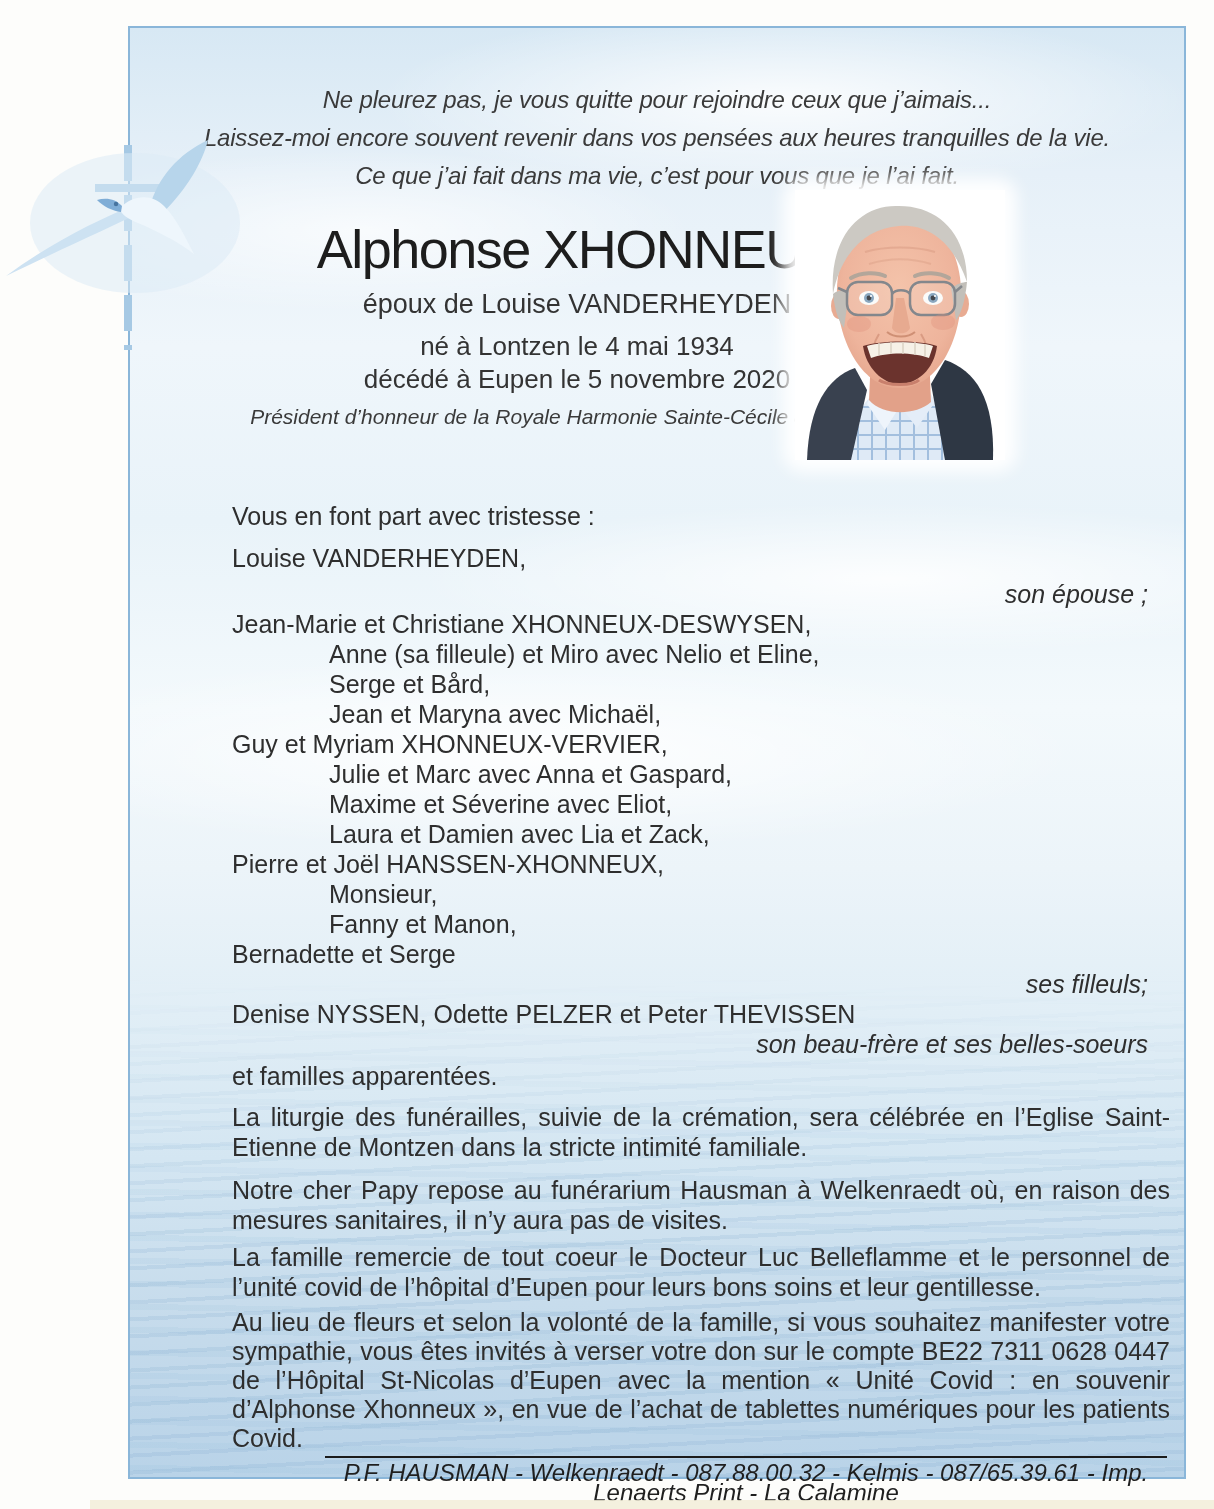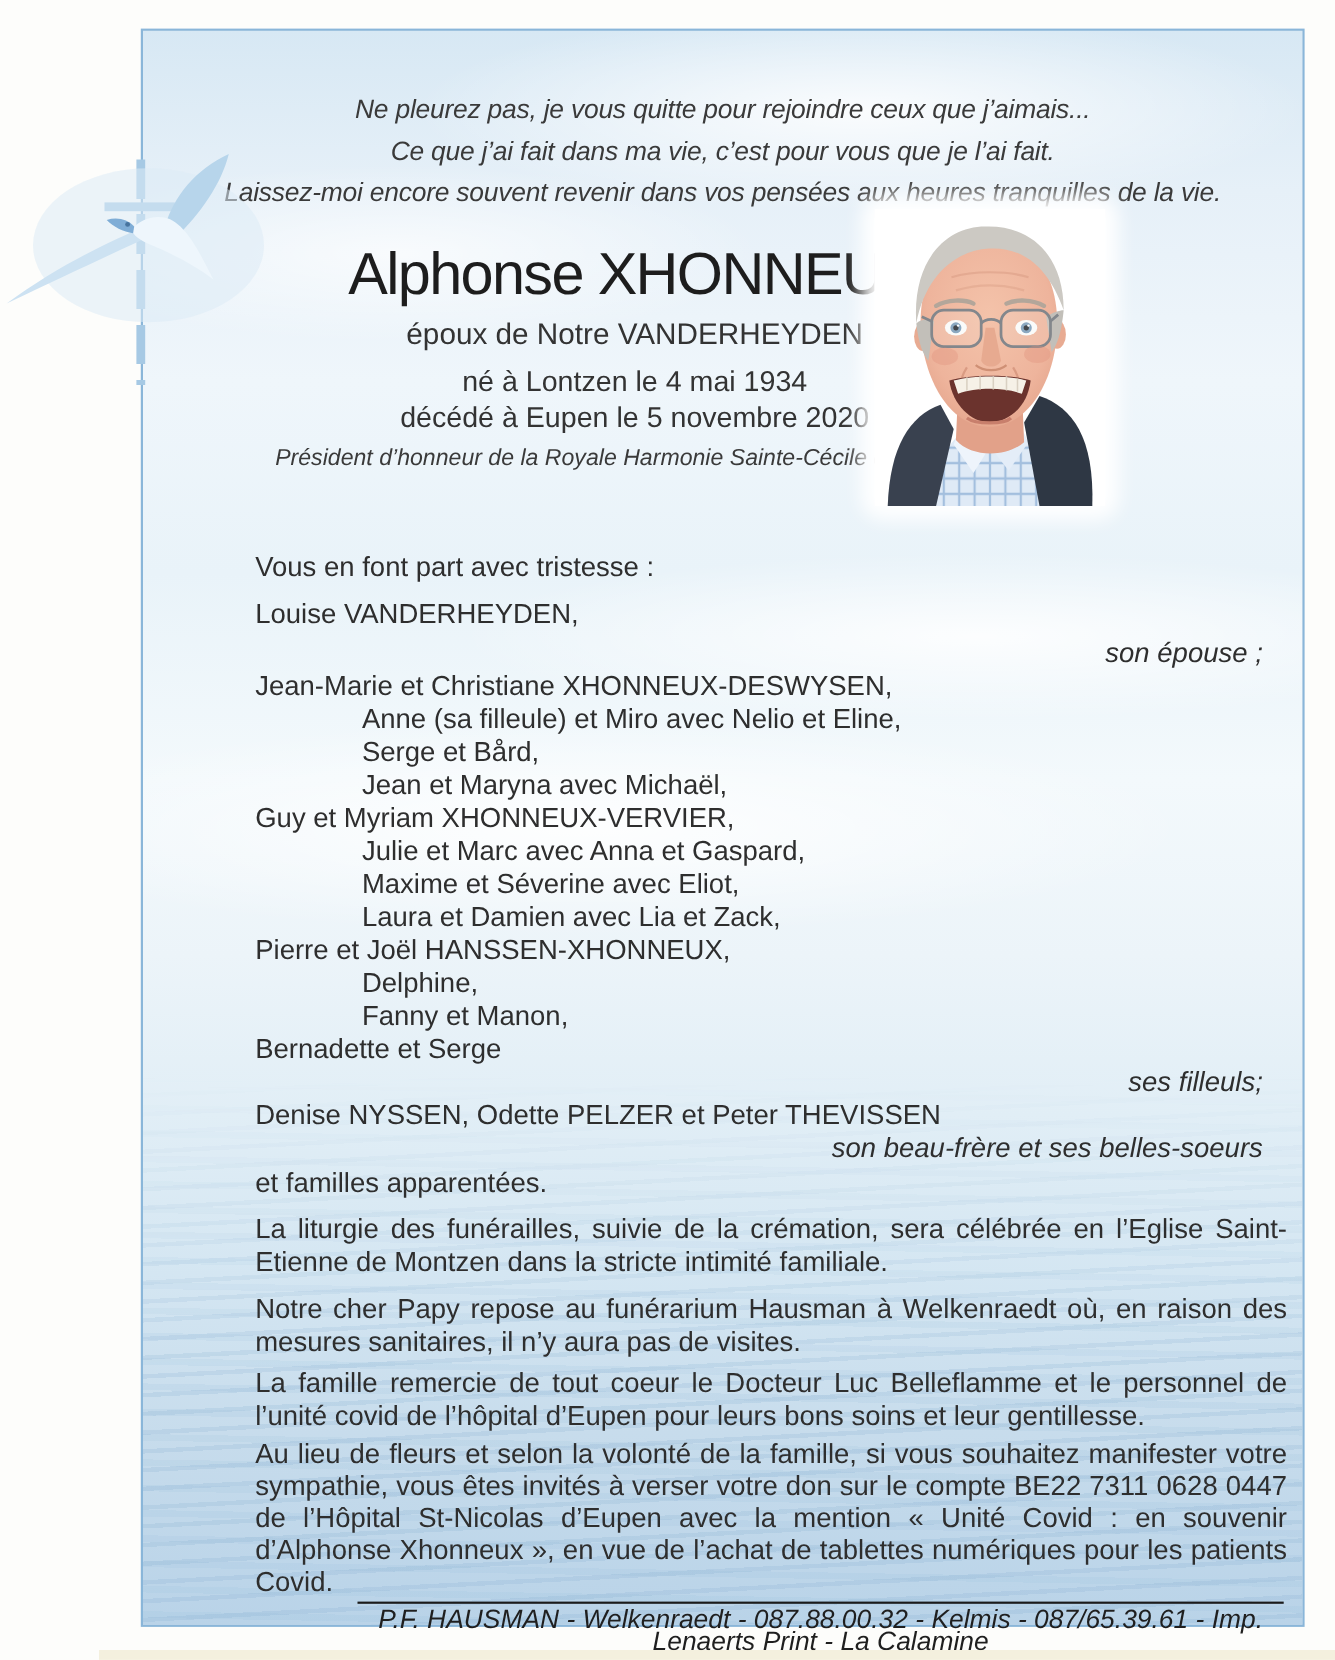--- a/index.html
+++ b/index.html
@@ -72,27 +72,27 @@
 </style>
 </head>
 <body>
 
 <div class="page">
   <div class="card">
     <div class="sea-texture"></div>
 
     <div class="epigraph">
       <div>Ne pleurez pas, je vous quitte pour rejoindre ceux que j’aimais...</div>
+      <div>Laissez-moi encore souvent revenir dans vos pensées aux heures tranquilles de la vie.</div>
       <div>Ce que j’ai fait dans ma vie, c’est pour vous que je l’ai fait.</div>
-      <div>Laissez-moi encore souvent revenir dans vos pensées aux heures tranquilles de la vie.</div>
     </div>
 
     <div class="head">
       <div class="deceased-name">Alphonse XHONNEUX</div>
-      <div class="spouse-line">époux de Notre VANDERHEYDEN</div>
+      <div class="spouse-line">époux de Louise VANDERHEYDEN</div>
       <div class="life-block">
         <div class="life-line">né à Lontzen le 4 mai 1934</div>
         <div class="life-line">décédé à Eupen le 5 novembre 2020</div>
       </div>
       <div class="honor-line">Président d’honneur de la Royale Harmonie Sainte-Cécile de Montzen</div>
     </div>
 
     <div class="body txt">
       <div class="intro">Vous en font part avec tristesse :</div>
 
@@ -101,21 +101,21 @@
 
       <div class="row">Jean-Marie et Christiane XHONNEUX-DESWYSEN,</div>
       <div class="row indent">Anne (sa filleule) et Miro avec Nelio et Eline,</div>
       <div class="row indent">Serge et Bård,</div>
       <div class="row indent">Jean et Maryna avec Michaël,</div>
       <div class="row">Guy et Myriam XHONNEUX-VERVIER,</div>
       <div class="row indent">Julie et Marc avec Anna et Gaspard,</div>
       <div class="row indent">Maxime et Séverine avec Eliot,</div>
       <div class="row indent">Laura et Damien avec Lia et Zack,</div>
       <div class="row">Pierre et Joël HANSSEN-XHONNEUX,</div>
-      <div class="row indent">Delphine,</div>
+      <div class="row indent">Monsieur,</div>
       <div class="row indent">Fanny et Manon,</div>
 
       <div class="row">Bernadette et Serge</div>
       <div class="label">ses filleuls;</div>
 
       <div class="row">Denise NYSSEN, Odette PELZER et Peter THEVISSEN</div>
       <div class="label">son beau-frère et ses belles-soeurs</div>
 
       <div class="row families">et familles apparentées.</div>
 

